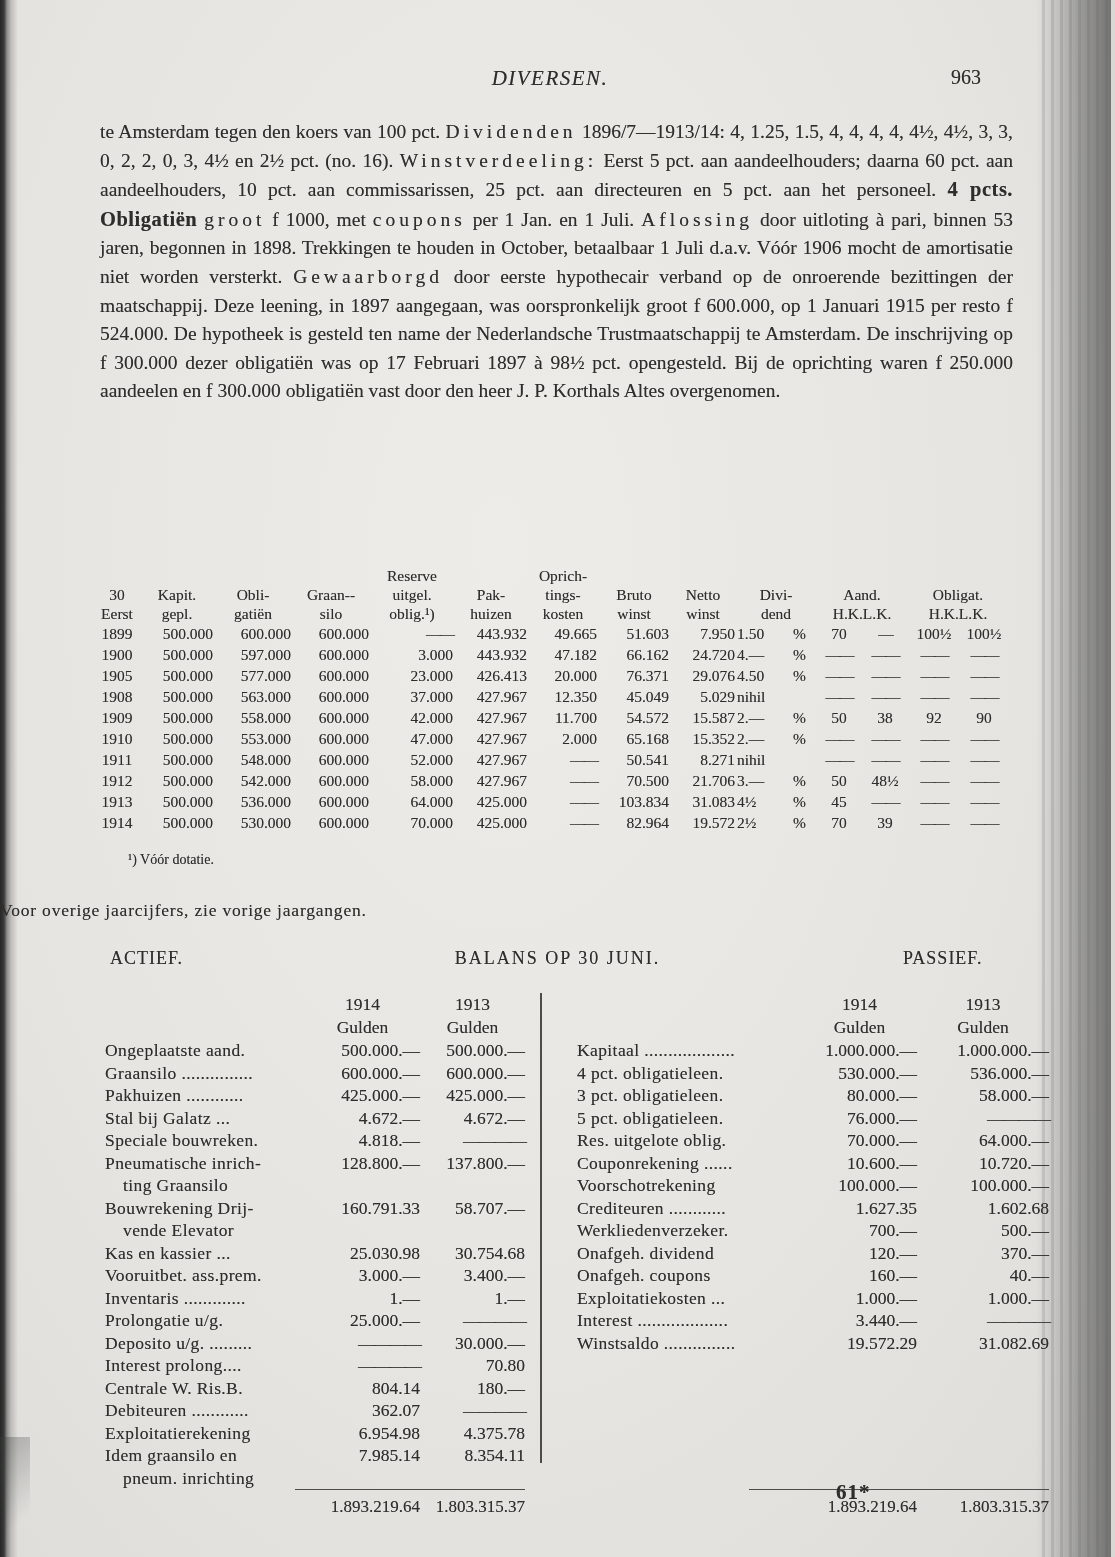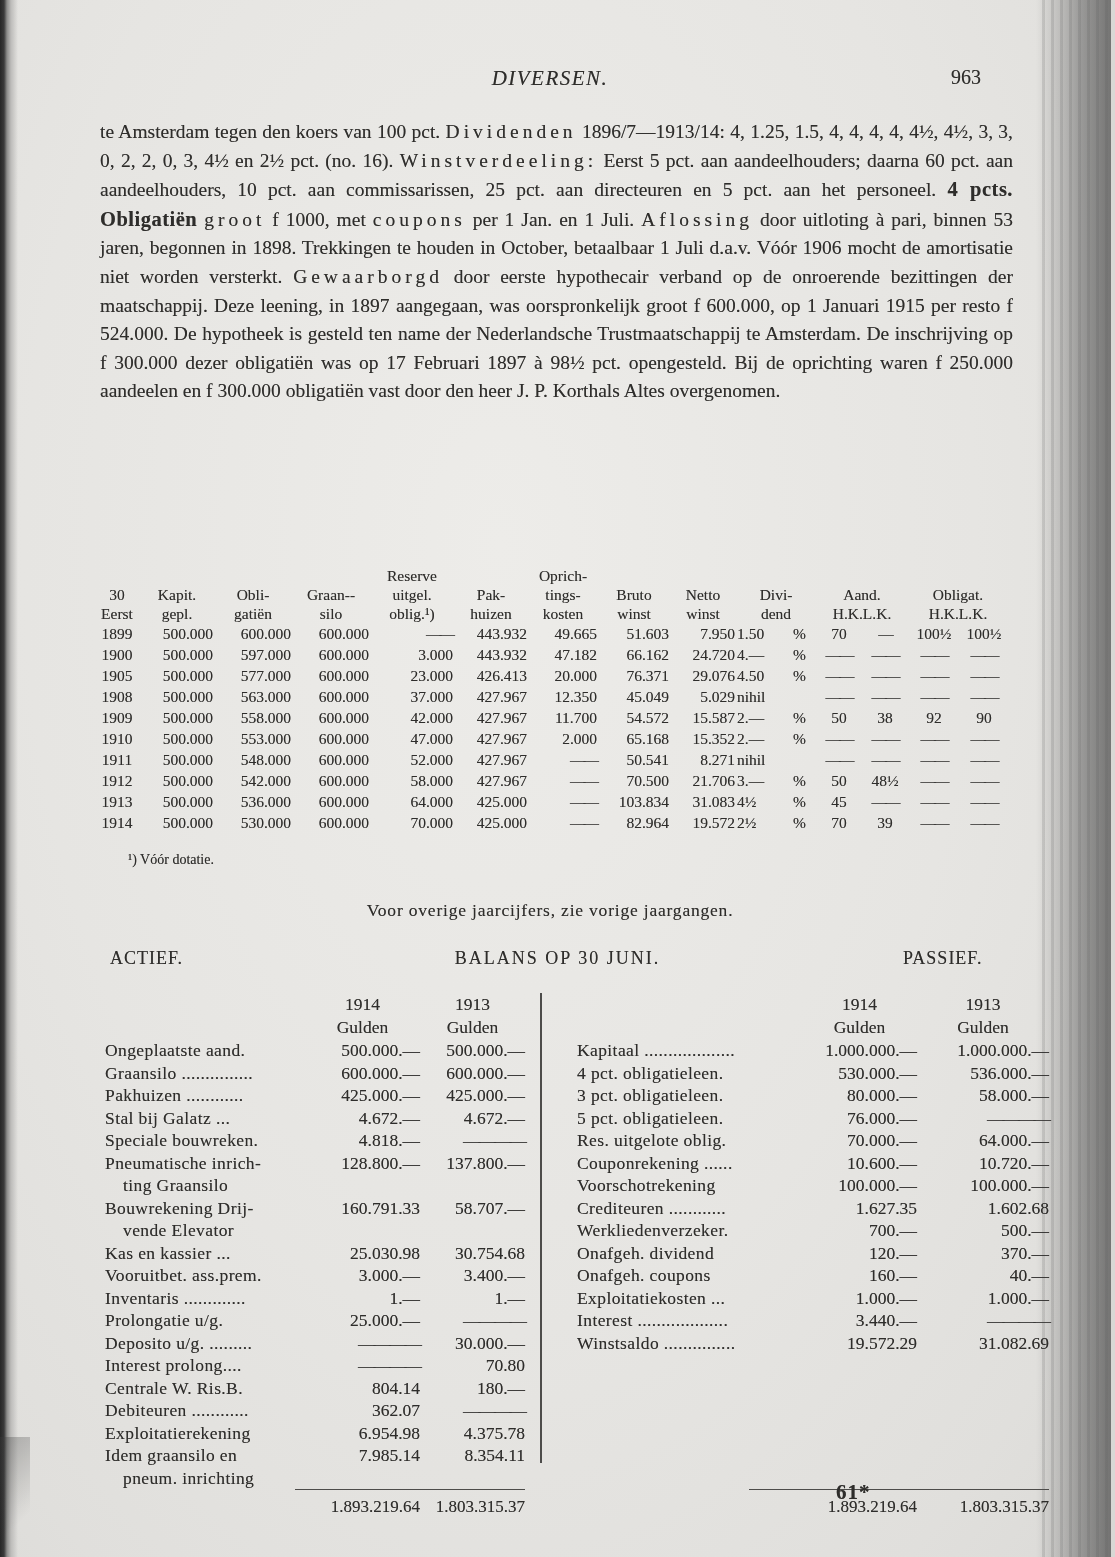--- a/index.html
+++ b/index.html
@@ -53,21 +53,21 @@
   .c-year{text-align:center;}
   .c-num{text-align:right;}
   .c-div{text-align:left;}
   .c-pct{text-align:left;padding-left:7px !important;}
   .c-q{text-align:center;}
   .dash{letter-spacing:-2px;color:#3b3a38;}
   .footnote{
     position:absolute;top:852px;left:128px;font-size:14px;
   }
   .mid-note{
-    position:absolute;top:900px;left:0;width:1100px;text-align:center;font-size:17.5px;letter-spacing:0.8px;
+    position:absolute;top:900px;left:0;width:1100px;font-size:17.5px;letter-spacing:0.8px;
   }
 
   
   .balance-titles{position:absolute;top:948px;left:0;width:1115px;height:26px;font-size:18px;letter-spacing:1px;}
   .bt-left{position:absolute;left:110px;}
   .bt-center{position:absolute;left:0;width:1115px;text-align:center;letter-spacing:2px;}
   .bt-right{position:absolute;left:903px;}
 
   .balance{position:absolute;top:993px;left:105px;width:930px;display:flex;}
   .b-divider{position:absolute;left:540px;top:993px;width:2px;height:470px;background:#4d4c4a;}

